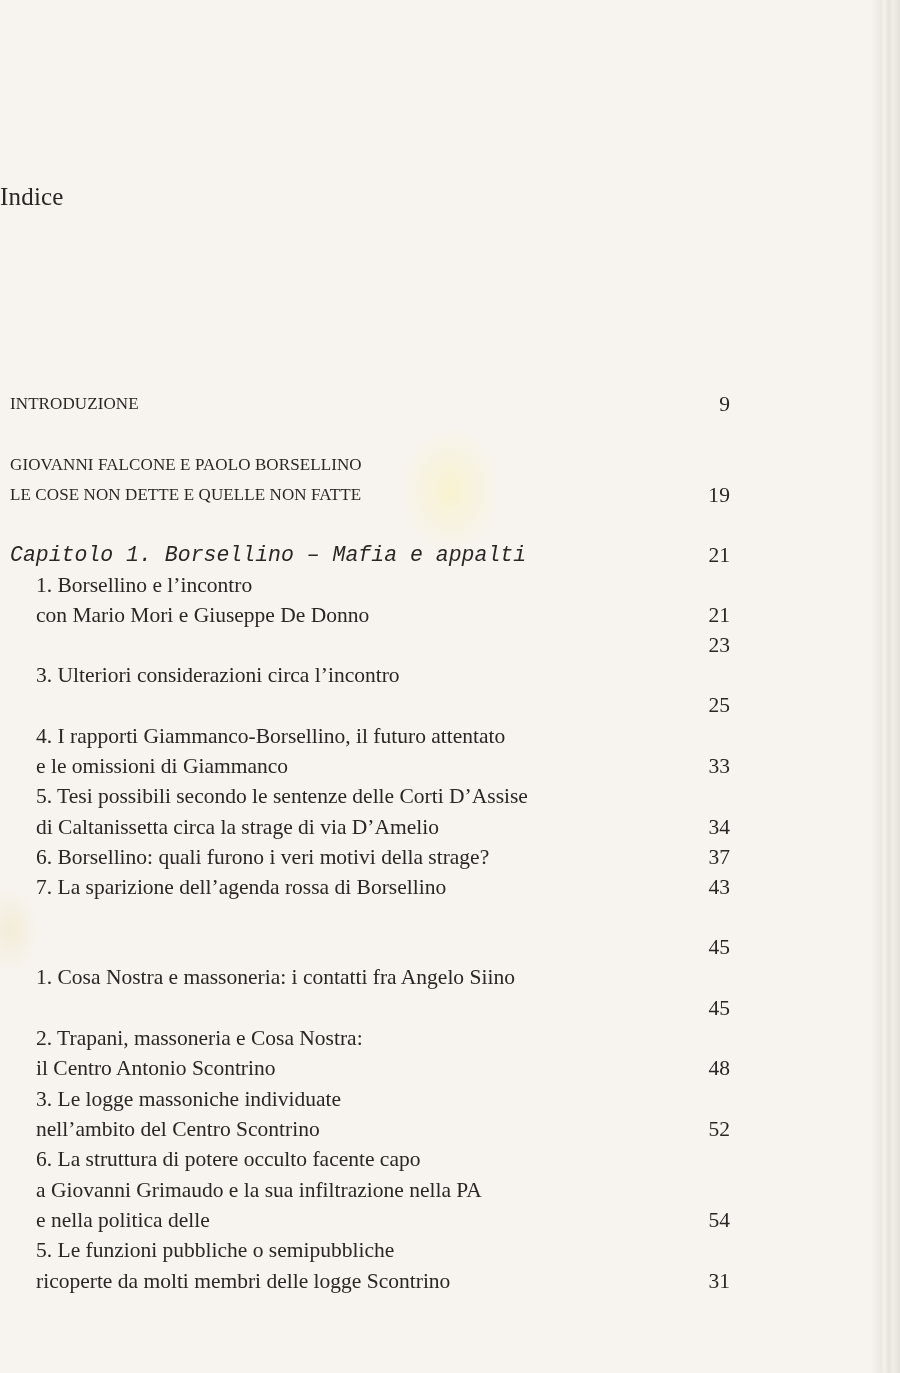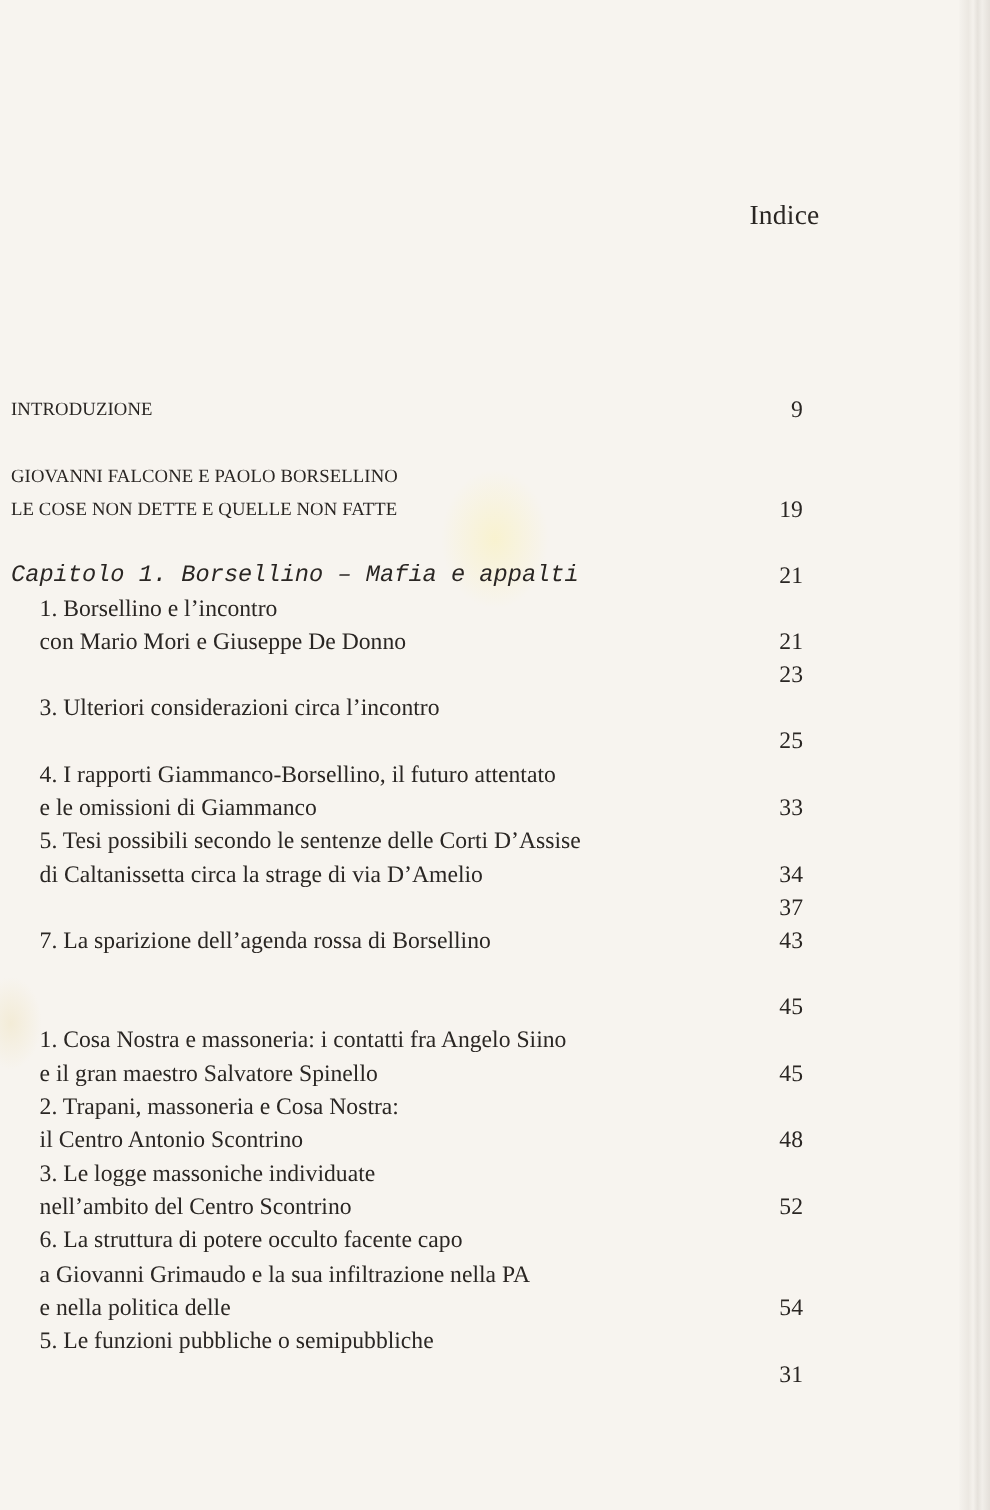--- a/index.html
+++ b/index.html
@@ -30,38 +30,39 @@
       right: 0;
       width: 28px;
       height: 1373px;
       background: linear-gradient(90deg, #f5f2ed 0%, #ece8e2 30%, #f4f1ec 45%, #e6e2dc 60%, #f1eee9 75%, #e4e0da 100%);
     }
     .title {
       position: absolute;
       top: 183px;
       left: 0;
       width: 745px;
-      text-align: right;
+      text-align: left;
       font-size: 25px;
       letter-spacing: 0.2px;
     }
     .toc {
       position: absolute;
       left: 10px;
       top: 0;
       width: 720px;
     }
     .row {
       position: absolute;
       left: 0;
       width: 720px;
       height: 30px;
       font-size: 21.5px;
       line-height: 30px;
       white-space: nowrap;
+      margin-top: 32px;
     }
     .row .text { position: absolute; left: 0; top: 0; }
     .row .page-num { position: absolute; right: 0; top: 0; text-align: right; }
     .row.caps { font-size: 17px; letter-spacing: 0.1px; }
     .row.caps .page-num { font-size: 21.5px; }
     .row.chapter .text { font-style: italic; font-family: Liberation Mono, monospace; }
     .row.sub .text { left: 26px; }
   </style>
 </head>
 <body>
@@ -120,37 +121,37 @@
 
     <div class="row sub" style="top:749px">
       <span class="text">5. Tesi possibili secondo le sentenze delle Corti D’Assise</span>
     </div>
     <div class="row sub" style="top:780px">
       <span class="text">di Caltanissetta circa la strage di via D’Amelio</span>
       <span class="page-num">34</span>
     </div>
 
     <div class="row sub" style="top:810px">
+      <span class="text">6. Borsellino: quali furono i veri motivi della strage?</span>
       <span class="page-num">37</span>
     </div>
 
     <div class="row sub" style="top:840px">
       <span class="text">7. La sparizione dell’agenda rossa di Borsellino</span>
       <span class="page-num">43</span>
     </div>
 
     <div class="row chapter" style="top:900px">
       <span class="page-num">45</span>
     </div>
 
     <div class="row sub" style="top:930px">
       <span class="text">1. Cosa Nostra e massoneria: i contatti fra Angelo Siino</span>
     </div>
     <div class="row sub" style="top:961px">
-      <span class="text">e il gran maestro Salvatore Spinello</span>
       <span class="page-num">45</span>
     </div>
 
     <div class="row sub" style="top:991px">
       <span class="text">2. Trapani, massoneria e Cosa Nostra:</span>
     </div>
     <div class="row sub" style="top:1021px">
       <span class="text">il Centro Antonio Scontrino</span>
       <span class="page-num">48</span>
     </div>
@@ -171,16 +172,17 @@
     </div>
     <div class="row sub" style="top:1173px">
       <span class="text">e nella politica delle</span>
       <span class="page-num">54</span>
     </div>
 
     <div class="row sub" style="top:1203px">
       <span class="text">5. Le funzioni pubbliche o semipubbliche</span>
     </div>
     <div class="row sub" style="top:1234px">
+      <span class="text">ricoperte da molti membri delle logge Scontrino</span>
       <span class="page-num">31</span>
     </div>
   </div>
 </div>
 
 </body></html>

